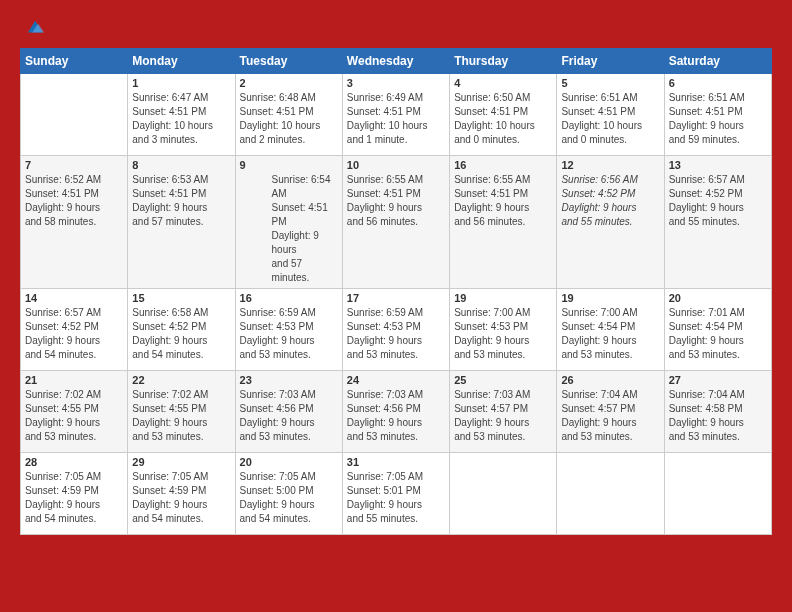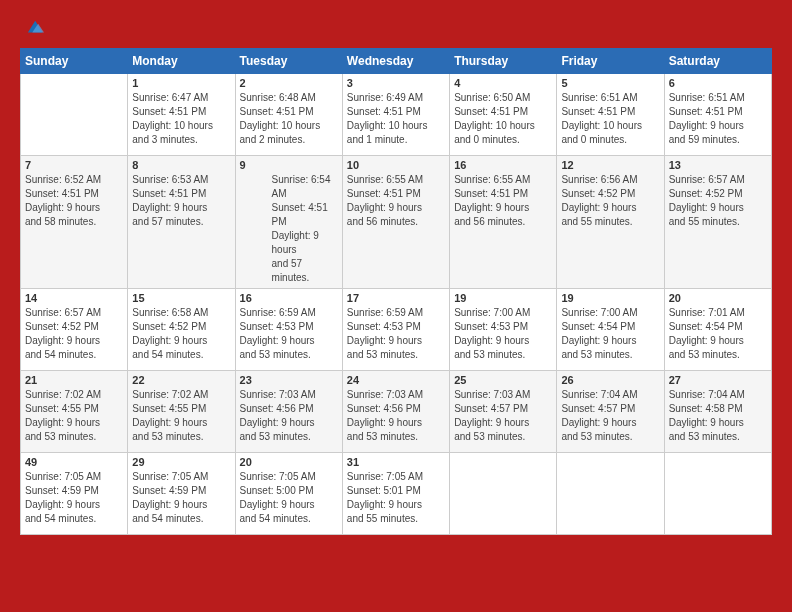--- a/index.html
+++ b/index.html
@@ -212,21 +212,21 @@
           </td>
           <td>
             <span class="day-num">16</span>
             <div class="day-info" style="white-space: pre-line;">Sunrise: 6:55 AM
 Sunset: 4:51 PM
 Daylight: 9 hours
 and 56 minutes.</div>
           </td>
           <td>
             <span class="day-num">12</span>
-            <div class="day-info" style="white-space: pre-line;">Sunrise: 6:56 AM
+            <div class="day-info" style="white-space: pre-line; font-style: italic;">Sunrise: 6:56 AM
 Sunset: 4:52 PM
 Daylight: 9 hours
 and 55 minutes.</div>
           </td>
           <td>
             <span class="day-num">13</span>
             <div class="day-info" style="white-space: pre-line;">Sunrise: 6:57 AM
 Sunset: 4:52 PM
 Daylight: 9 hours
 and 55 minutes.</div>
@@ -329,21 +329,21 @@
           <td>
             <span class="day-num">27</span>
             <div class="day-info" style="white-space: pre-line;">Sunrise: 7:04 AM
 Sunset: 4:58 PM
 Daylight: 9 hours
 and 53 minutes.</div>
           </td>
         </tr>
         <tr>
           <td>
-            <span class="day-num">49</span>
+            <span class="day-num">28</span>
             <div class="day-info" style="white-space: pre-line;">Sunrise: 7:05 AM
 Sunset: 4:59 PM
 Daylight: 9 hours
 and 54 minutes.</div>
           </td>
           <td>
             <span class="day-num">29</span>
             <div class="day-info" style="white-space: pre-line;">Sunrise: 7:05 AM
 Sunset: 4:59 PM
 Daylight: 9 hours

